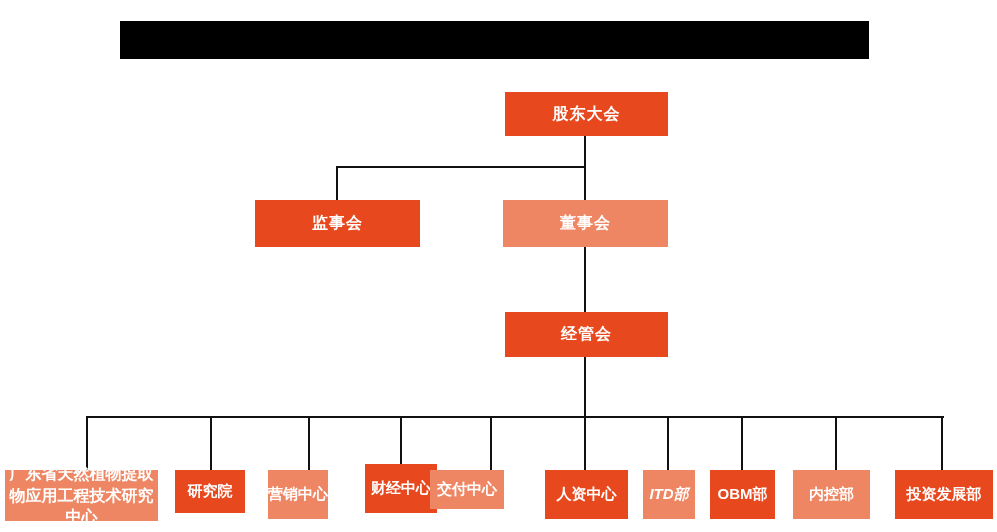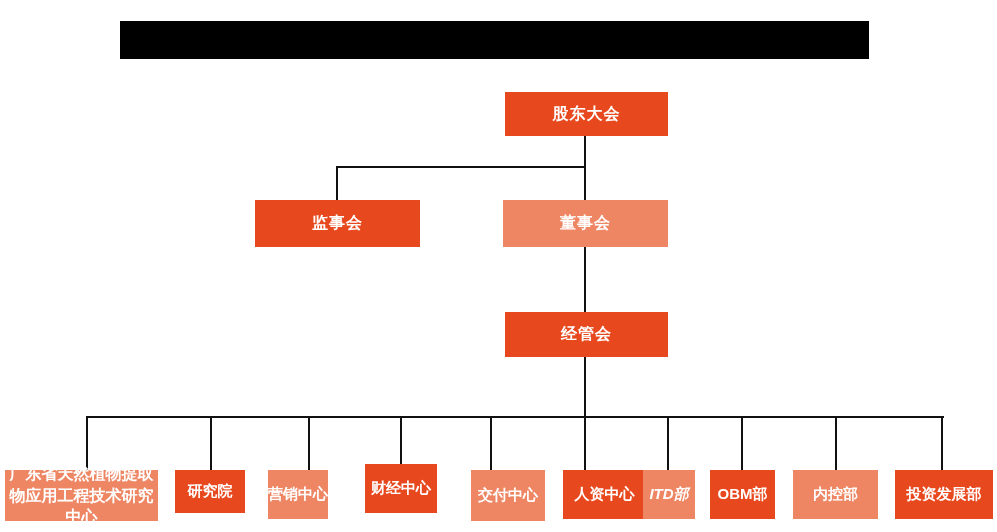--- a/index.html
+++ b/index.html
@@ -87,32 +87,32 @@
   </div>
   <div class="node dark dept" style="left:175px; top:470px; width:70px; height:43px;">
     <span>研究院</span>
   </div>
   <div class="node light dept" style="left:268px; top:470px; width:60px; height:49px;">
     <span>营销中心</span>
   </div>
   <div class="node dark dept" style="left:365px; top:464px; width:72px; height:49px;">
     <span>财经中心</span>
   </div>
-  <div class="node light dept" style="left:471px; top:470px; width:74px; height:51px;">
+  <div class="node light dept" style="left:430px; top:470px; width:74px; height:39px;">
     <span>交付中心</span>
   </div>
-  <div class="node dark dept" style="left:545px; top:470px; width:83px; height:49px;margin-left:18px;">
+  <div class="node dark dept" style="left:545px; top:470px; width:83px; height:49px;">
     <span>人资中心</span>
   </div>
   <div class="node light dept" style="left:643px; top:470px; width:52px; height:49px;font-style:italic;">
     <span>ITD部</span>
   </div>
   <div class="node dark dept" style="left:710px; top:470px; width:65px; height:49px;">
     <span>OBM部</span>
   </div>
-  <div class="node light dept" style="left:793px; top:470px; width:85px; height:49px;">
+  <div class="node light dept" style="left:793px; top:470px; width:77px; height:49px;">
     <span>内控部</span>
   </div>
   <div class="node dark dept" style="left:895px; top:470px; width:98px; height:49px;">
     <span>投资发展部</span>
   </div>
 
 </div>
 
 </body></html>

